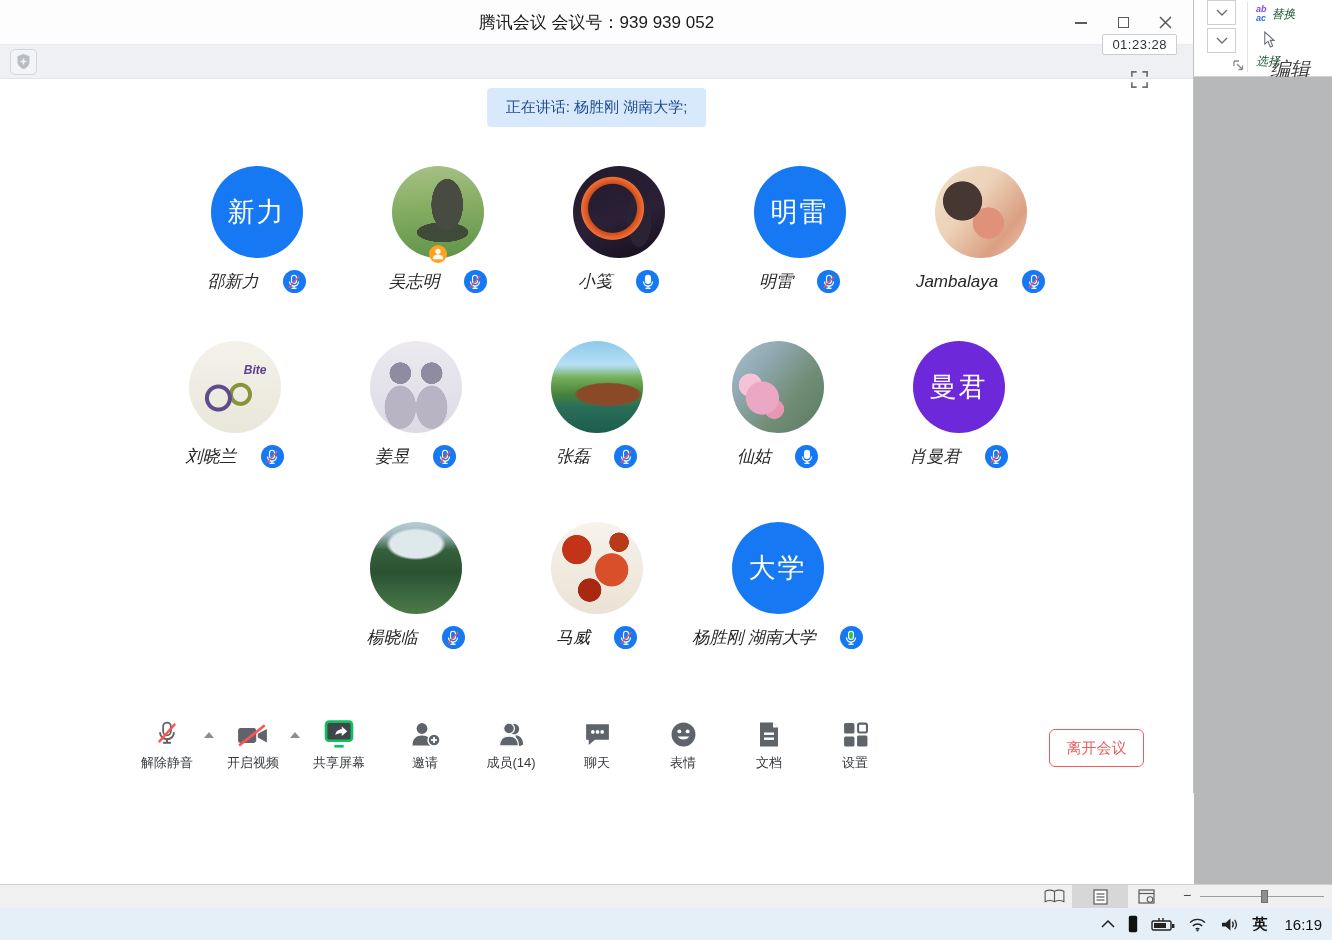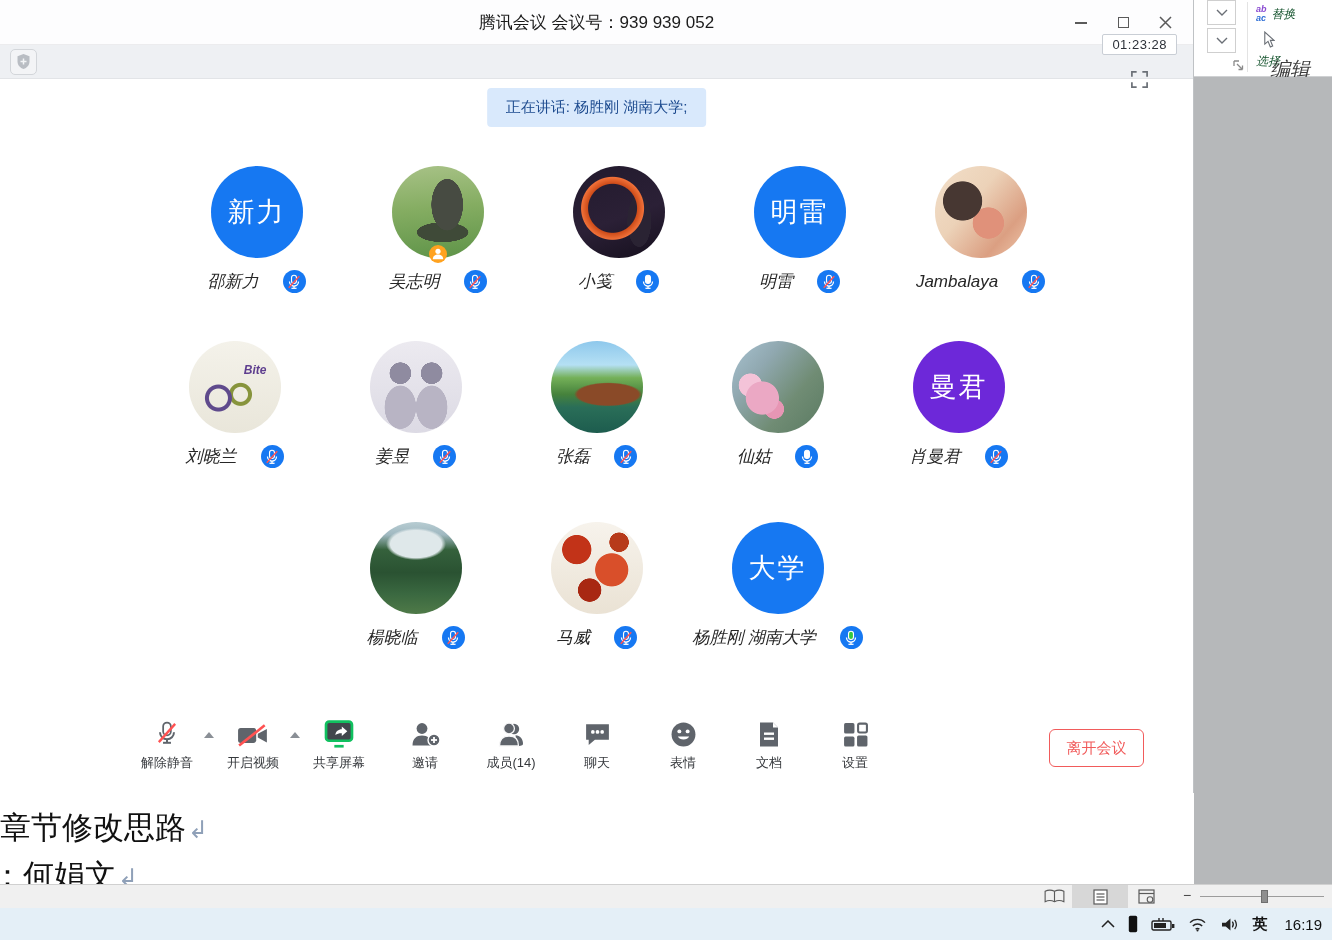--- a/index.html
+++ b/index.html
@@ -113,24 +113,20 @@
             <path d="M3 1 L3 14 L6.5 11 L9 17 L11.5 16 L9 10 L13 10 Z" fill="#fff" stroke="#6a6f76" stroke-width="1.2"></path>
           </svg>
         <span class="rib-label">选择</span>
         <span class="sel-arrow">▾</span>
       </div>
       <div class="edit-group">编辑</div>
     </div>
     <div class="word-gray"></div>
   </div>
 
-  <div class="docstrip">
-    <div class="doc-line doc-line-0"><span>章节修改思路</span><span class="return-mark">↲</span></div>
-    <div class="doc-line doc-line-1"><span>：何娟文</span><span class="return-mark">↲</span></div>
-  </div>
 
   <div class="statusbar">
     <div class="sb-views">
       <div class="view-btn">
         <svg width="21" height="15" viewBox="0 0 22 16">
             <path d="M1 2.5 C4 1 8 1 11 2.5 C14 1 18 1 21 2.5 V13.5 C18 12 14 12 11 13.5 C8 12 4 12 1 13.5 Z" fill="none" stroke="#5a5a5a" stroke-width="1.2"></path>
             <line x1="11" y1="2.5" x2="11" y2="13.5" stroke="#5a5a5a" stroke-width="1.2"></line>
           </svg>
       </div>
       <div class="view-btn active">

